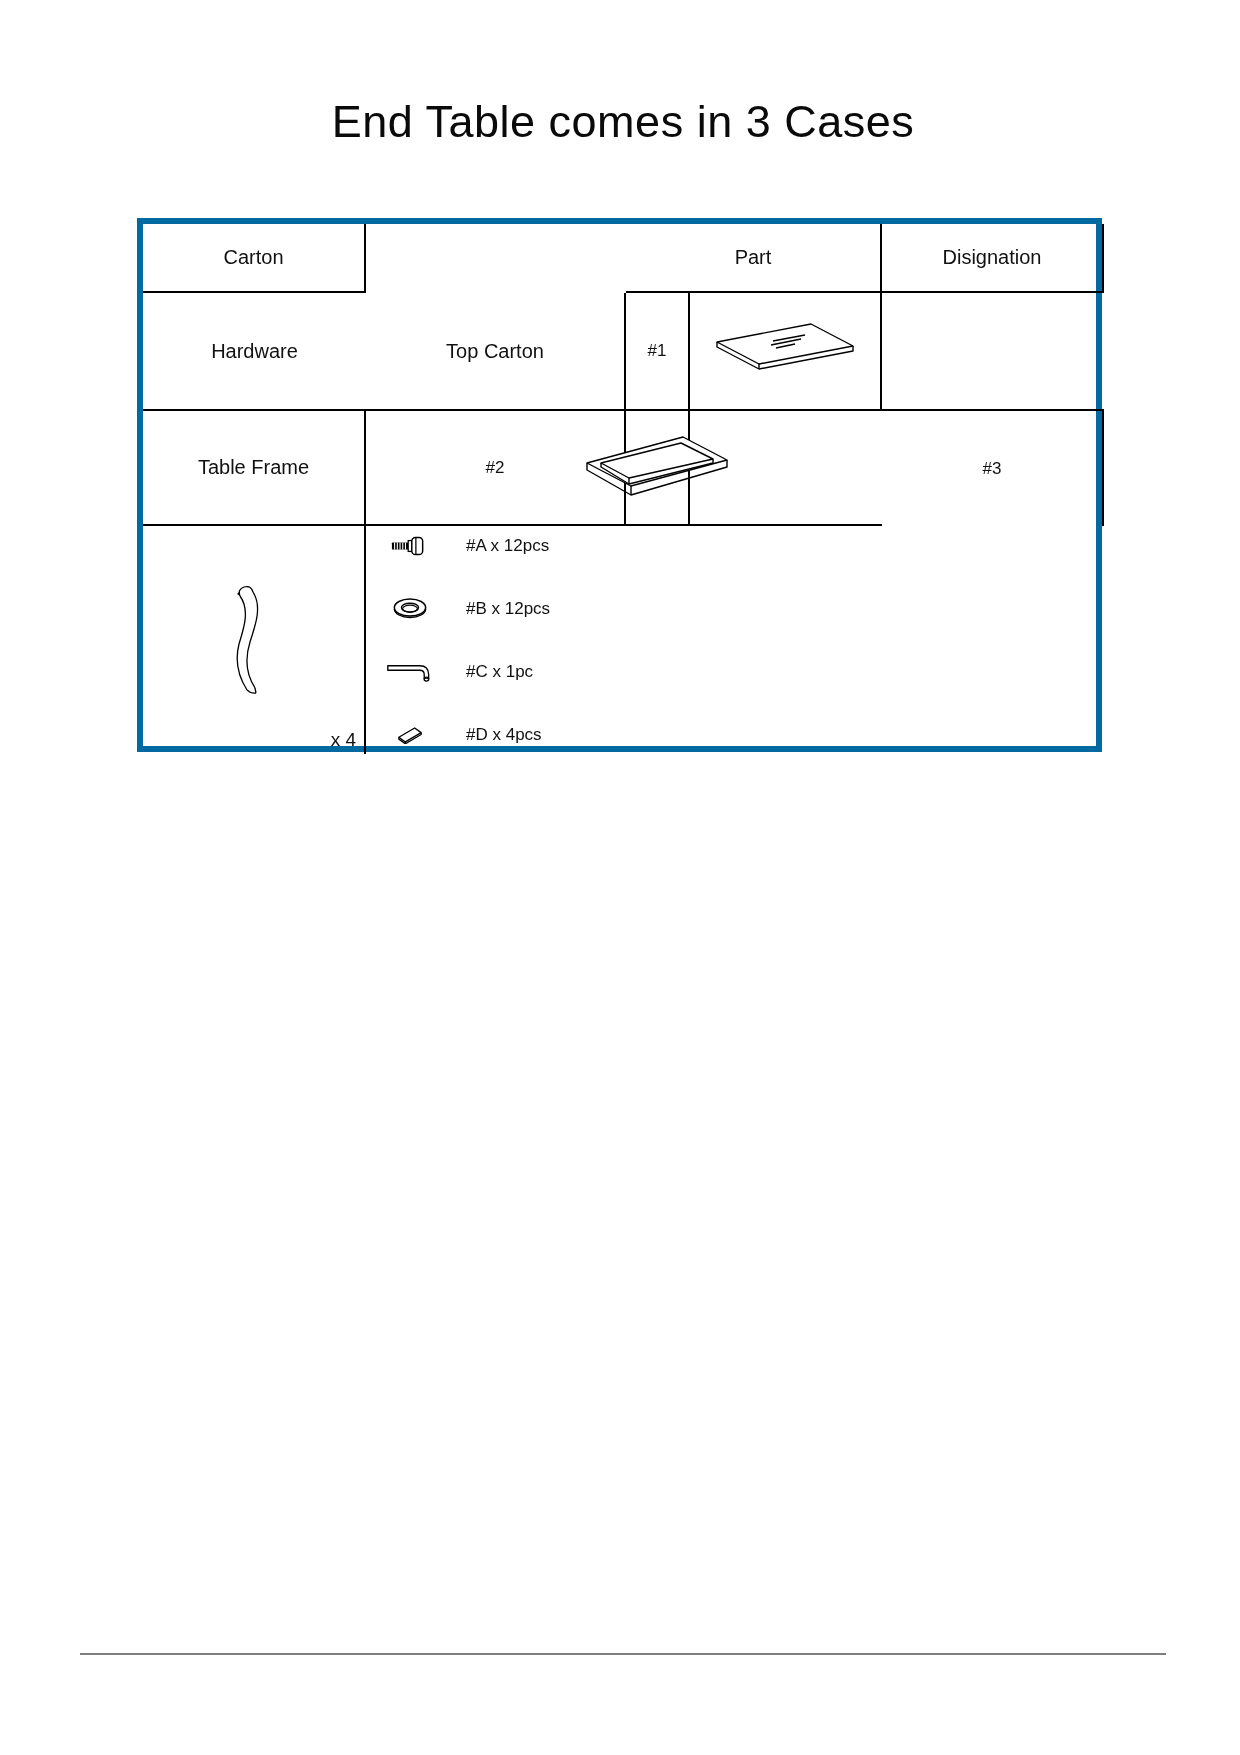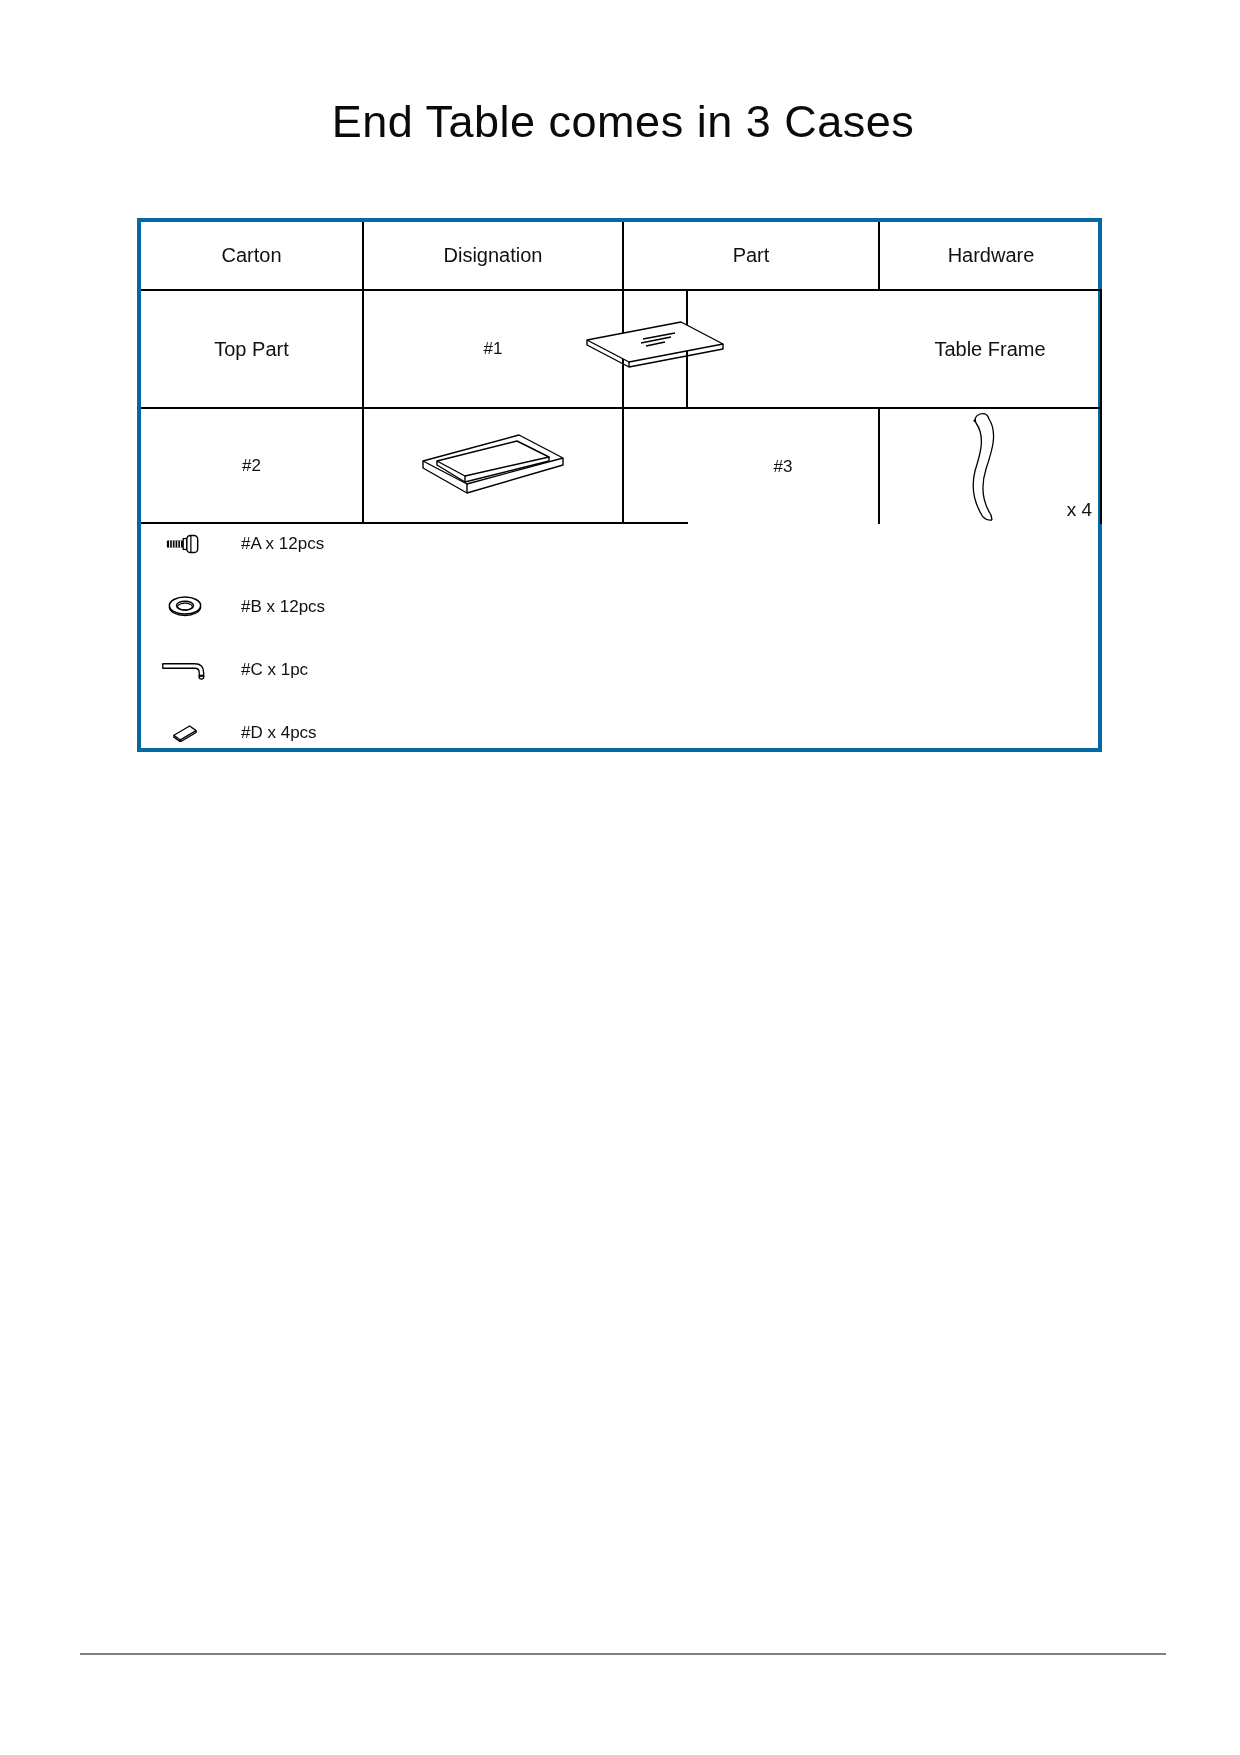--- a/index.html
+++ b/index.html
@@ -21,21 +21,21 @@
     letter-spacing:0.5px;
     margin:0;
     color:#0a0a0a;
     padding-left:48px;
   }
   .parts-table{
     position:absolute;
     left:137px;top:218px;
     width:965px;height:534px;
     box-sizing:border-box;
-    border:4px solid #0369a1;
+    border:6px solid #0369a1;
     display:grid;
     grid-template-columns:223px 260px 64px 192px 222px;
     grid-template-rows:69px 118px 115px 228px;
     background:#fff;
   }
   .cell{
     box-sizing:border-box;
     border-right:2px solid #000;
     border-bottom:2px solid #000;
     display:flex;
@@ -92,26 +92,26 @@
   svg{display:block;}
 </style>
 </head>
 <body>
 
 <h1 class="page-title">End Table comes in 3 Cases</h1>
 
 <div class="parts-table">
 
   <div class="cell hdr">Carton</div>
+  <div class="cell hdr hdr-part">Part</div>
   <div class="cell hdr">Disignation</div>
-  <div class="cell hdr hdr-part">Part</div>
   <div class="cell hdr last-col">Hardware</div>
 
   <div class="cell">
-    <span class="designation-label">Top Part</span>
+    <span class="designation-label">Top Carton</span>
   </div>
   <div class="cell">
     <span class="partno-label">#1</span>
   </div>
   <div class="cell">
     <span>
       <svg width="140" height="58" viewBox="0 0 140 58" fill="none" stroke="#000" stroke-width="1.4" stroke-linejoin="round">
         <path d="M2,20 L96,2 L138,24 L44,42 Z" fill="#fff"></path>
         <path d="M2,20 L2,25 L44,47 L138,29 L138,24" fill="none"></path>
         <path d="M44,42 L44,47" fill="none"></path>

